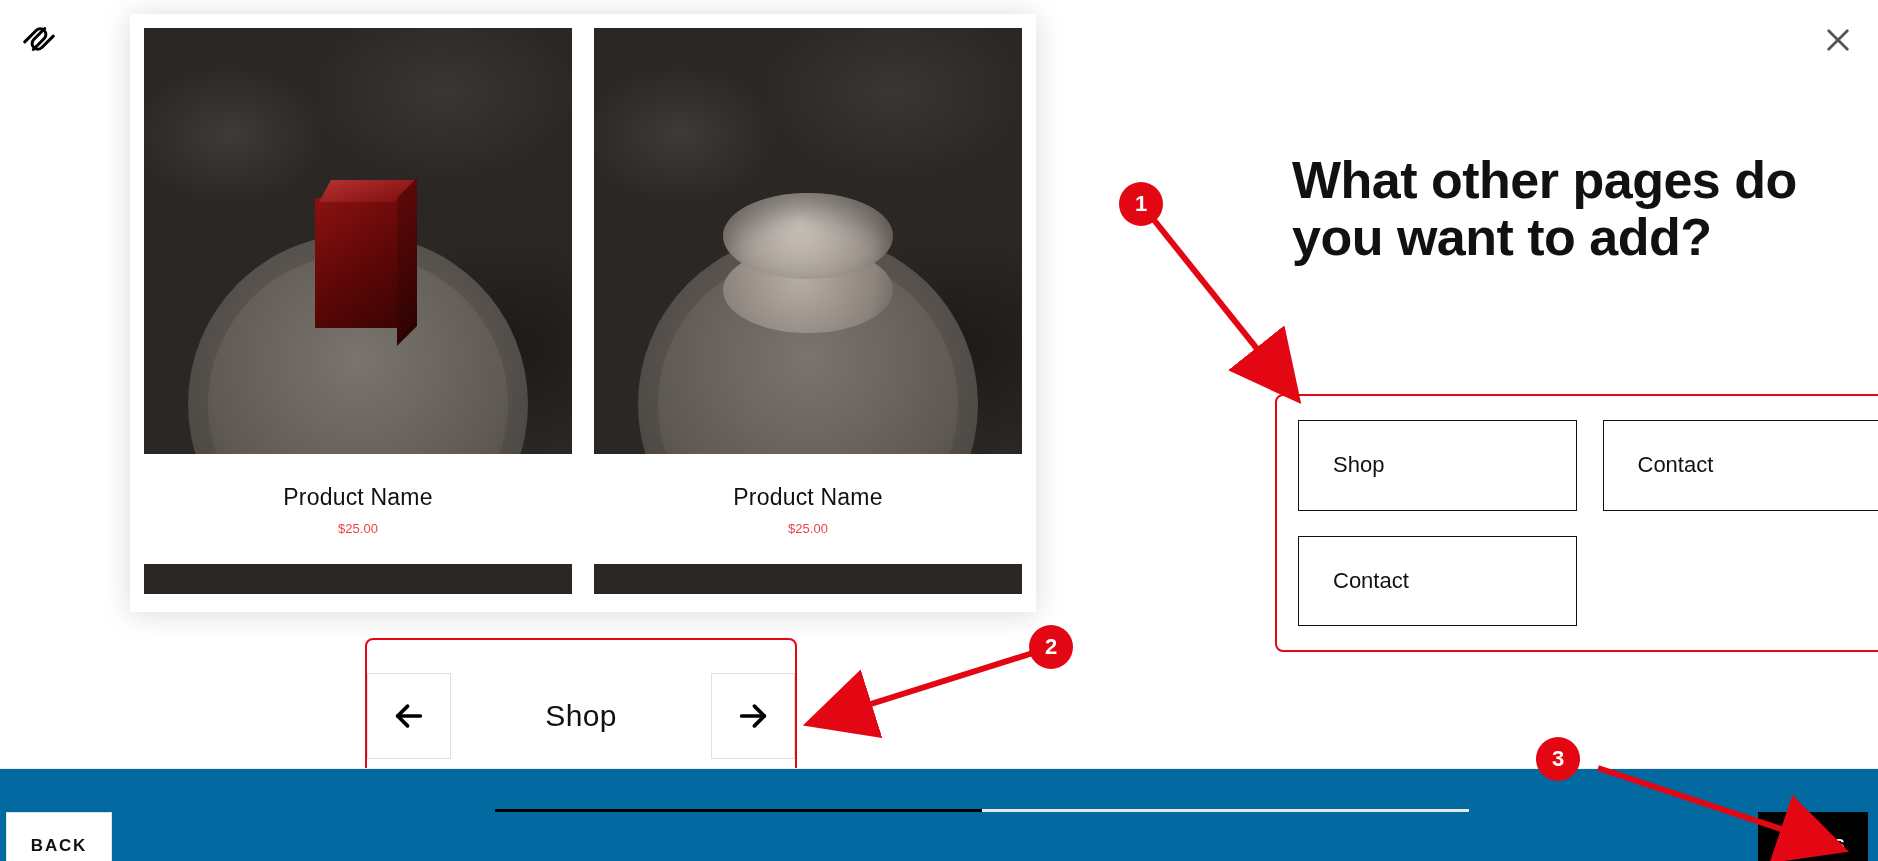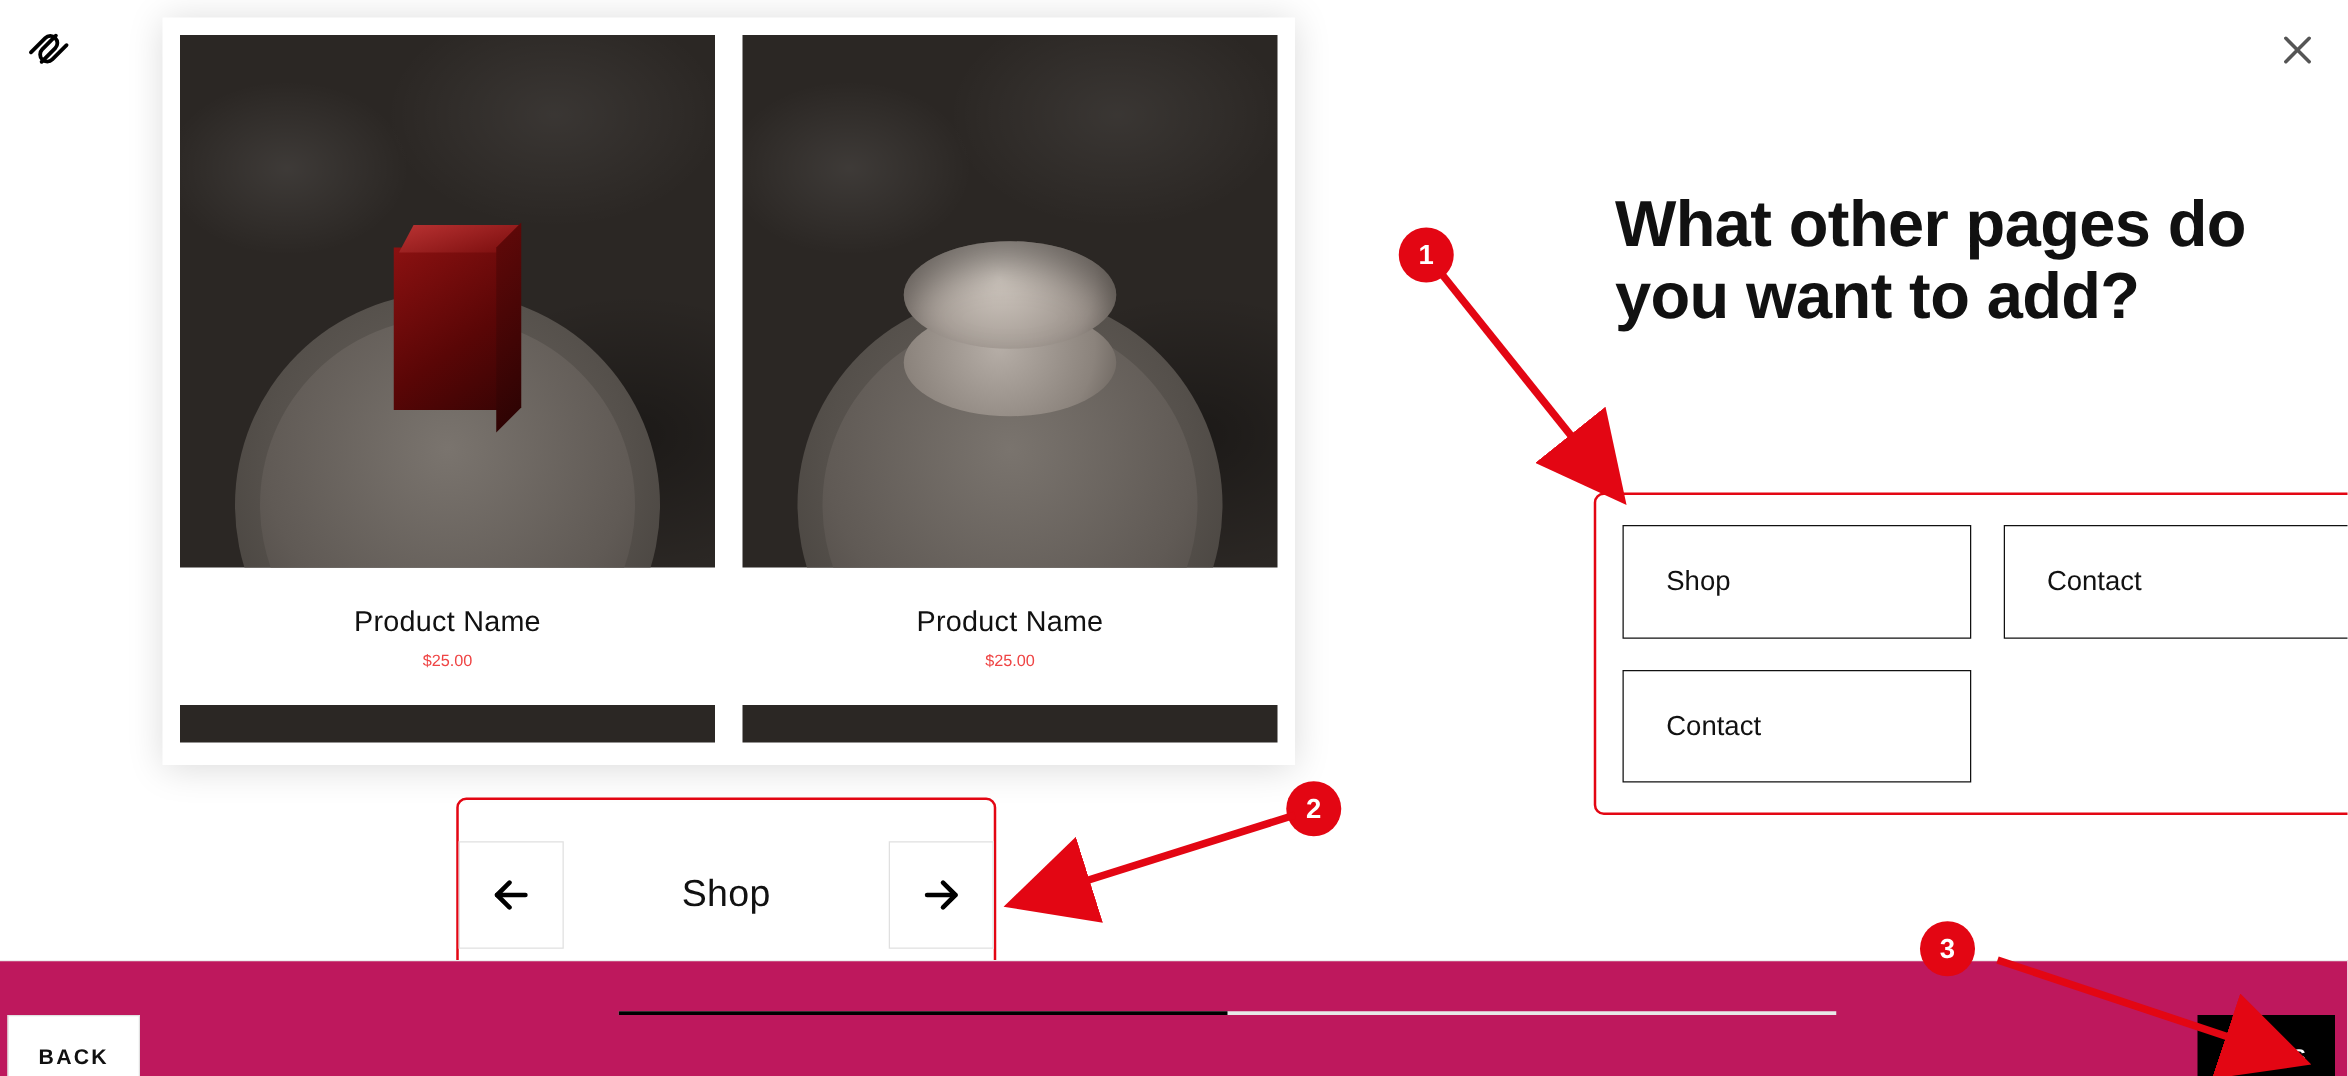--- a/index.html
+++ b/index.html
@@ -210,21 +210,21 @@
     cursor: pointer;
     background: #fff;
   }
 
   
   .bottom-bar {
     position: absolute;
     left: 0; right: 0; bottom: 0;
     height: 93px;
     border-top: 1px solid #eee;
-    background: #be185d;
+    background: #0369a1;
     margin-top: 40px;
   }
   .back-btn {
     position: absolute;
     left: 6px; top: 43px;
     width: 106px; height: 68px;
     border: 1px solid var(--light-border);
     background: #fff;
     display: flex; align-items: center; justify-content: center;
     font-size: 17px; font-weight: 600; letter-spacing: 1.8px;

